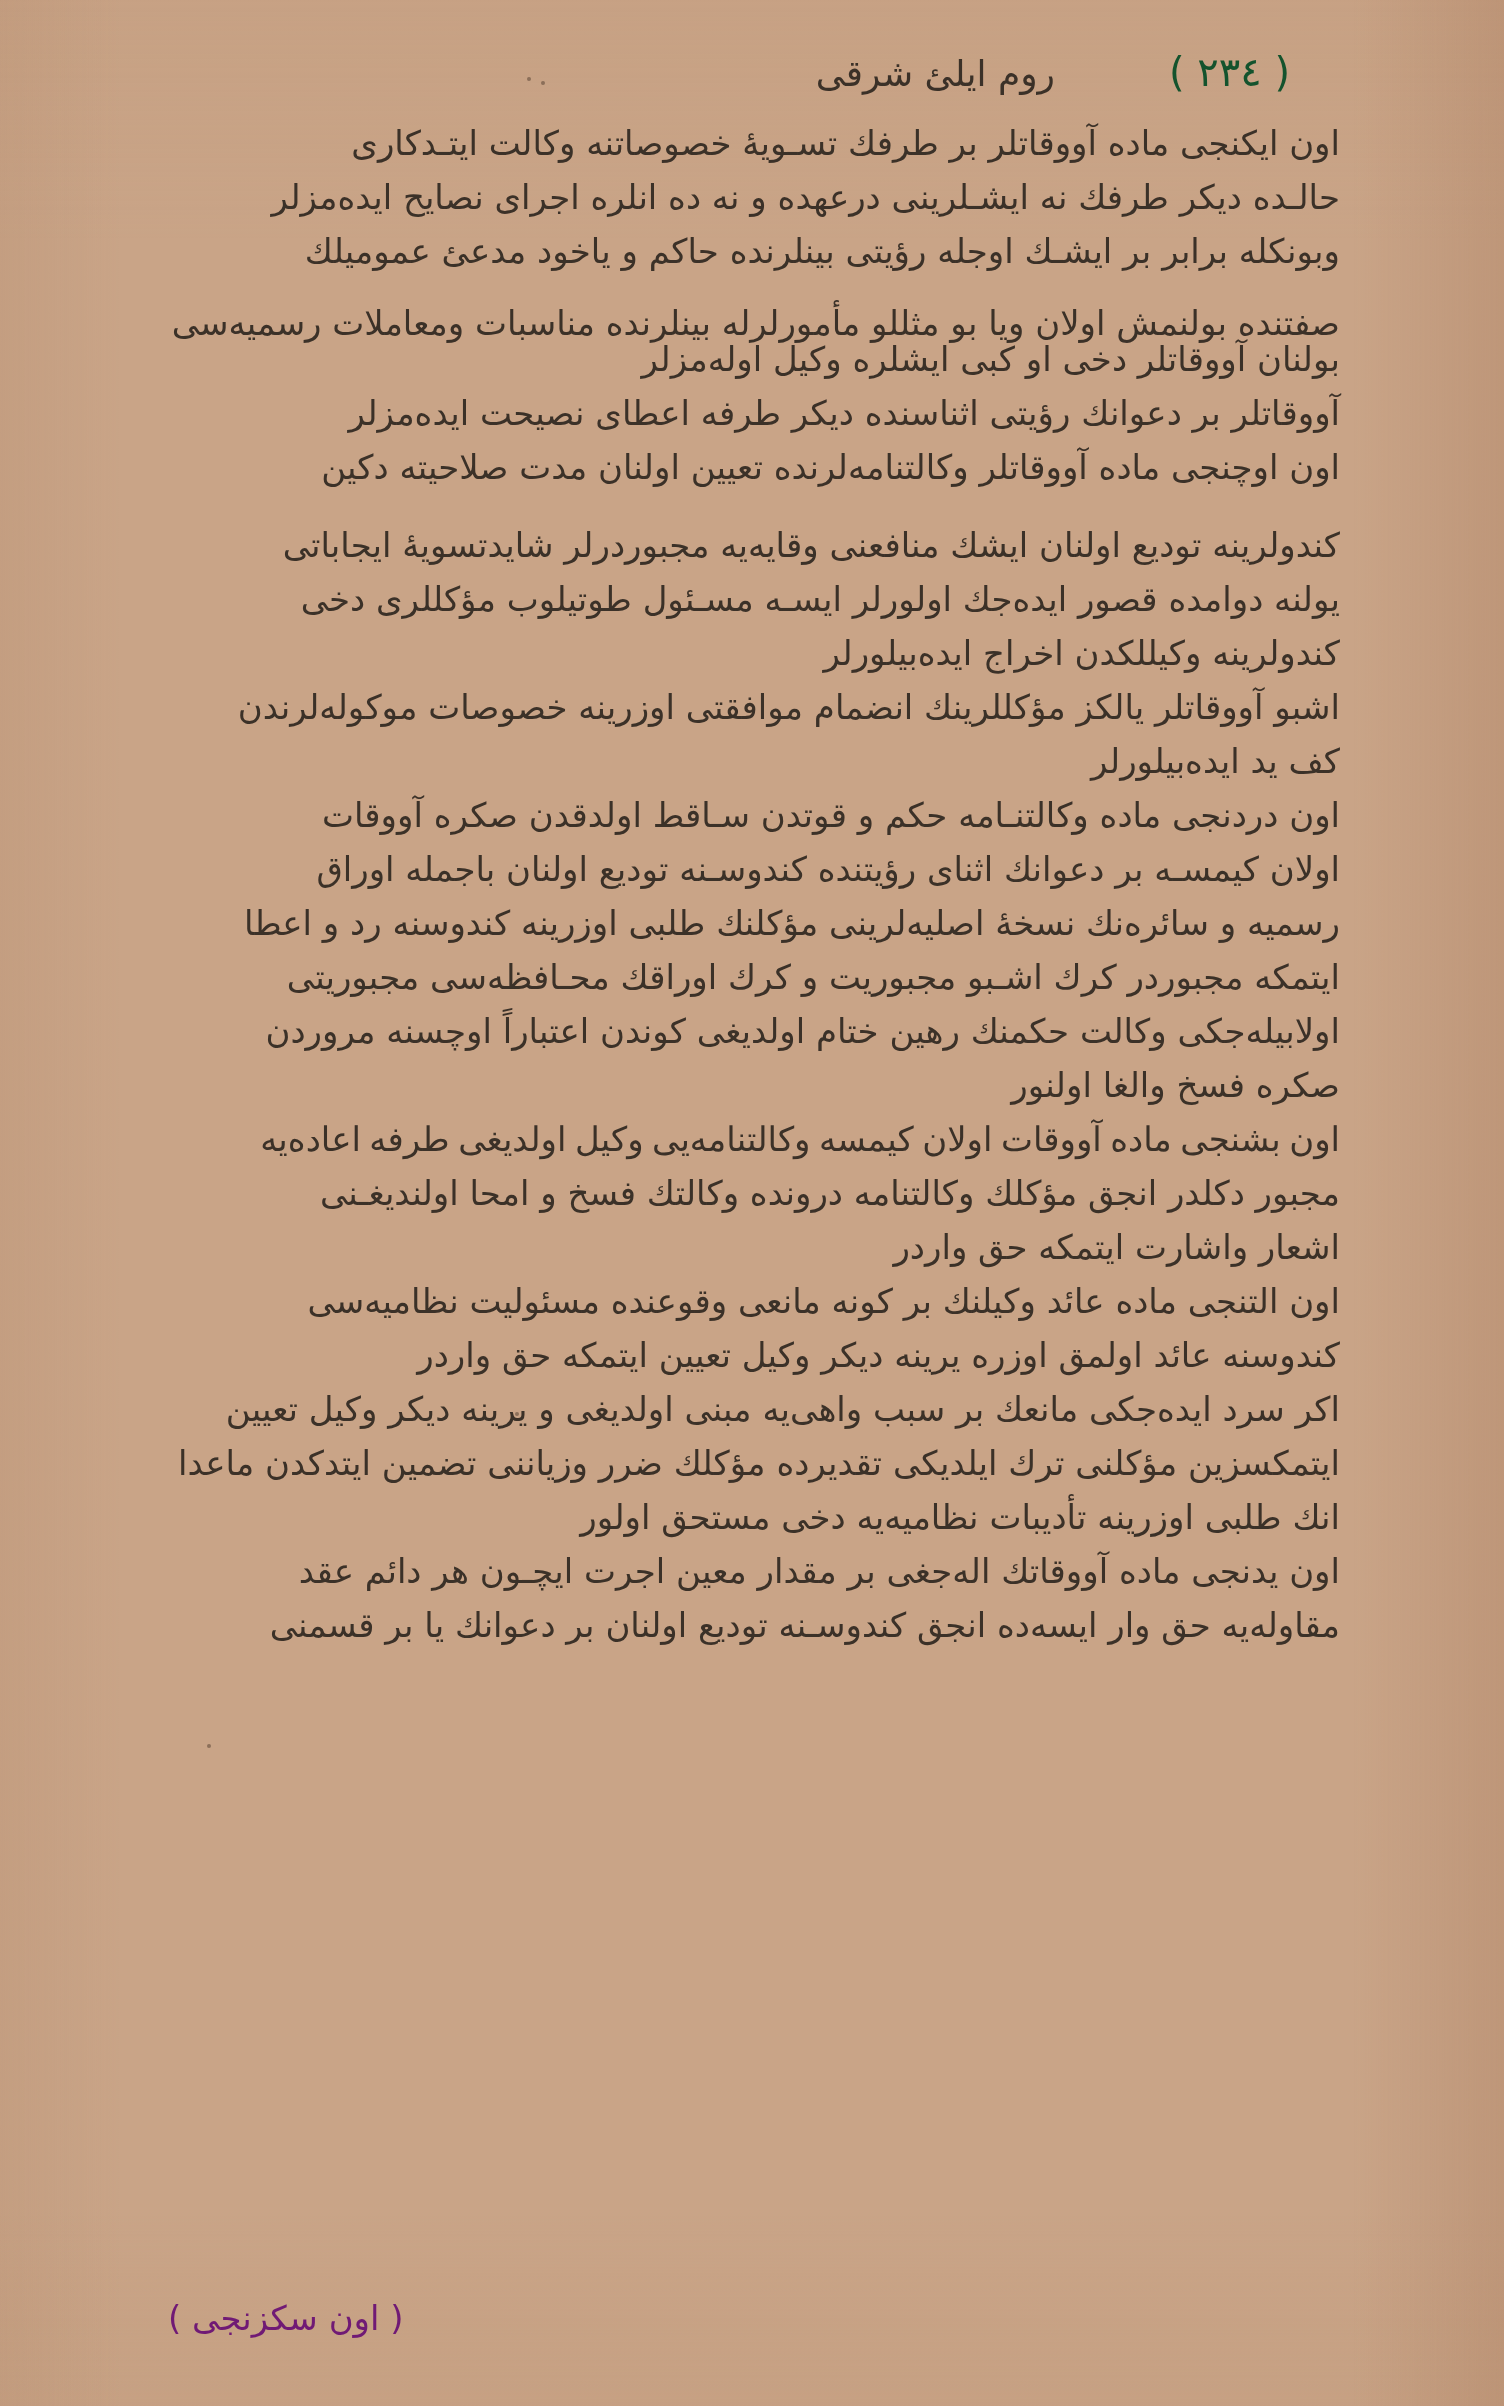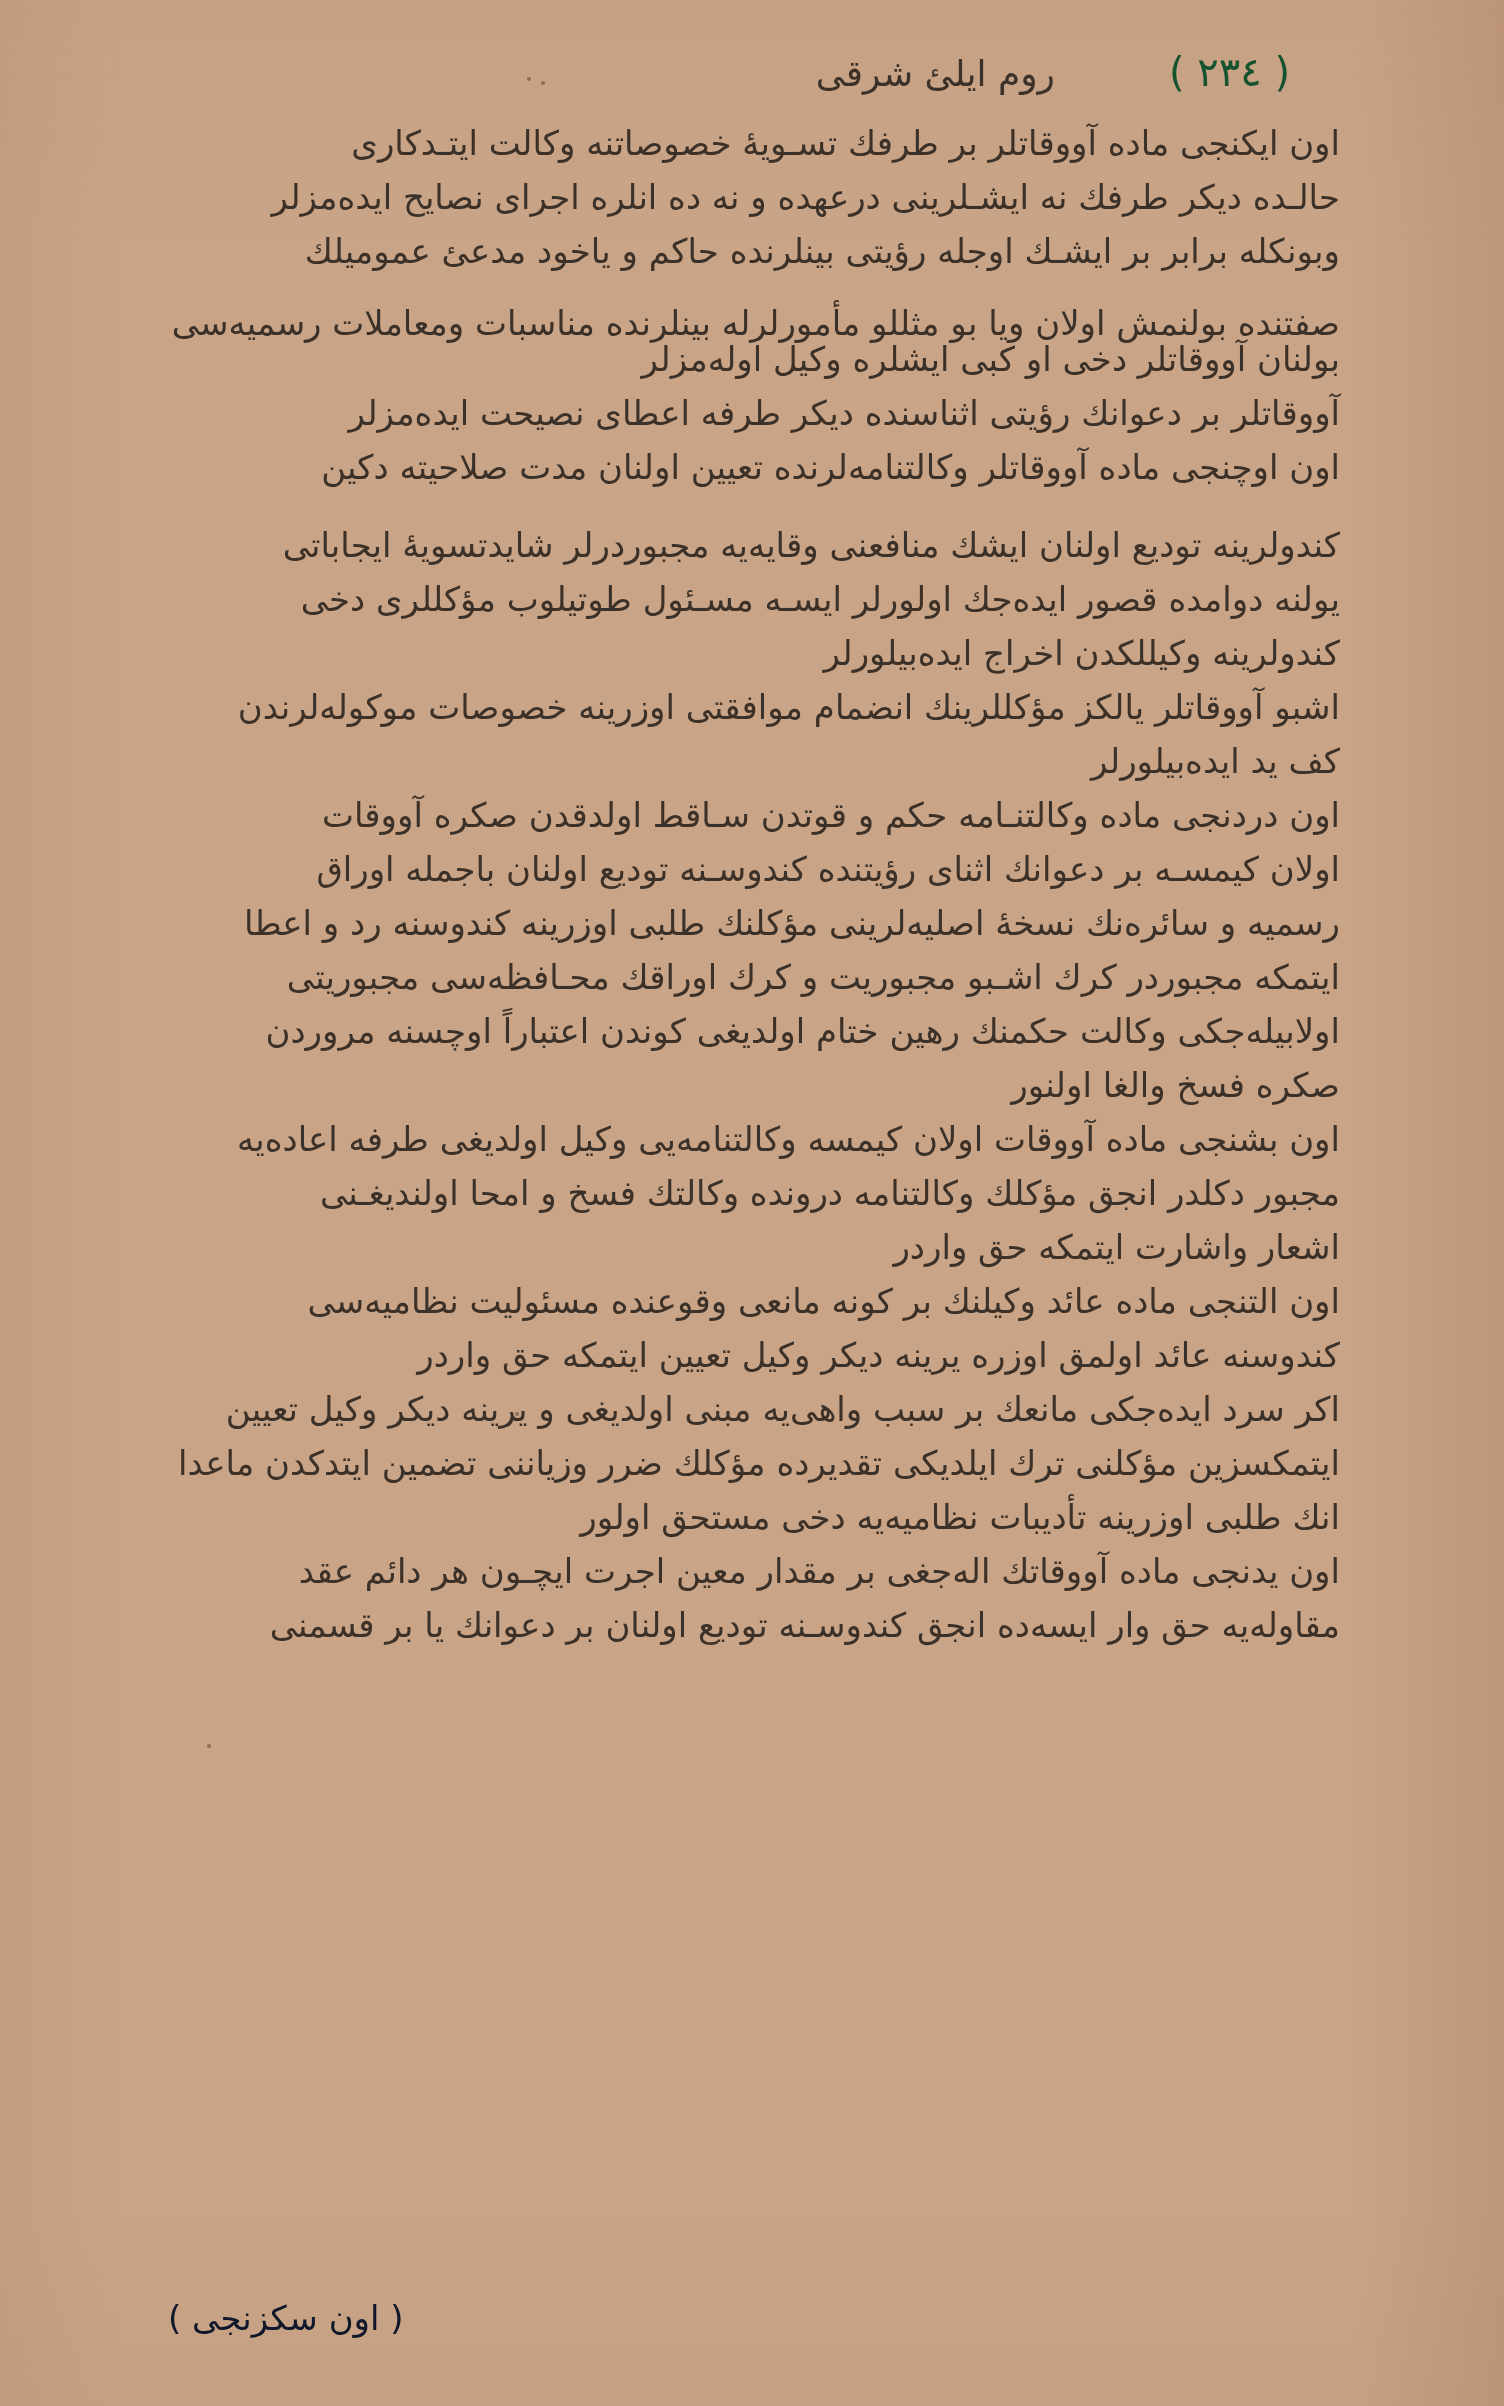--- a/index.html
+++ b/index.html
@@ -70,21 +70,21 @@
     }
     .line.short-tail {
       text-align: right;
     }
     .catchword {
       position: absolute;
       top: 2298px;
       left: 168px;
       font-size: 34px;
       direction: rtl;
-      color: #0f172a;
+      color: #701a75;
     }
     .specks span {
       position: absolute;
       width: 3.8px; height: 3.8px;
       border-radius: 50%;
       background: rgba(80,60,45,0.5);
     }
   </style>
 </head>
 <body>
@@ -109,21 +109,21 @@
       <div class="line full" style="word-spacing: 0px;"><span style="white-space: nowrap; display: inline-block; transform-origin: right center; transform: scaleX(1);">یولنه دوامده قصور ایده‌جك اولورلر ایسـه مسـئول طوتیلوب مؤكللری دخی</span></div>
       <div class="line short-tail"><span>كندولرینه وكیللكدن اخراج ایده‌بیلورلر</span></div>
       <div class="line full" style="word-spacing: 0px;"><span style="white-space: nowrap; display: inline-block; transform-origin: right center; transform: scaleX(1);">اشبو آووقاتلر یالكز مؤكللرینك انضمام موافقتی اوزرینه خصوصات موكوله‌لرندن</span></div>
       <div class="line short-tail"><span>كف ید ایده‌بیلورلر</span></div>
       <div class="line full" style="word-spacing: 0px;"><span style="white-space: nowrap; display: inline-block; transform-origin: right center; transform: scaleX(1);">اون دردنجی ماده    وكالتنـامه حكم و قوتدن سـاقط اولدقدن صكره آووقات</span></div>
       <div class="line full" style="word-spacing: 0px;"><span style="white-space: nowrap; display: inline-block; transform-origin: right center; transform: scaleX(1);">اولان كیمسـه  بر دعوانك اثنای رؤیتنده كندوسـنه تودیع اولنان باجمله اوراق</span></div>
       <div class="line full" style="word-spacing: 0px;"><span style="white-space: nowrap; display: inline-block; transform-origin: right center; transform: scaleX(1);">رسمیه و سائره‌نك نسخهٔ اصلیه‌لرینی مؤكلنك طلبی اوزرینه كندوسنه رد و اعطا</span></div>
       <div class="line full" style="word-spacing: 0px;"><span style="white-space: nowrap; display: inline-block; transform-origin: right center; transform: scaleX(1);">ایتمكه مجبوردر    كرك اشـبو مجبوریت و كرك اوراقك محـافظه‌سی مجبوریتی</span></div>
       <div class="line full" style="word-spacing: 0px;"><span style="white-space: nowrap; display: inline-block; transform-origin: right center; transform: scaleX(1);">اولابیله‌جكی وكالت حكمنك رهین ختام اولدیغی كوندن اعتباراً اوچسنه مروردن</span></div>
       <div class="line short-tail"><span>صكره فسخ والغا اولنور</span></div>
-      <div class="line full" style="word-spacing: 0px;"><span style="white-space: nowrap; display: inline-block; transform-origin: right center; transform: scaleX(1);">اون بشنجی ماده    آووقات اولان كیمسه وكالتنامه‌یی وكیل اولدیغی طرفه اعاده‌یه</span></div>
+      <div class="line full" style="word-spacing: 0px;"><span style="white-space: nowrap; display: inline-block; transform-origin: right center; transform: scaleX(1); font-family: Liberation Serif, serif;">اون بشنجی ماده    آووقات اولان كیمسه وكالتنامه‌یی وكیل اولدیغی طرفه اعاده‌یه</span></div>
       <div class="line full" style="word-spacing: 0px;"><span style="white-space: nowrap; display: inline-block; transform-origin: right center; transform: scaleX(1);">مجبور دكلدر    انجق مؤكلك وكالتنامه درونده وكالتك فسخ و امحا اولندیغـنی</span></div>
       <div class="line short-tail"><span>اشعار واشارت ایتمكه حق واردر</span></div>
       <div class="line full" style="word-spacing: 0px;"><span style="white-space: nowrap; display: inline-block; transform-origin: right center; transform: scaleX(1);">اون التنجی ماده    عائد وكیلنك بر كونه مانعی وقوعنده مسئولیت نظامیه‌سی</span></div>
       <div class="line short-tail"><span>كندوسنه عائد اولمق اوزره یرینه دیكر وكیل تعیین ایتمكه حق واردر</span></div>
       <div class="line full" style="word-spacing: 0px;"><span style="white-space: nowrap; display: inline-block; transform-origin: right center; transform: scaleX(1);">اكر سرد ایده‌جكی مانعك بر سبب واهی‌یه مبنی اولدیغی و یرینه دیكر وكیل تعیین</span></div>
       <div class="line full" style="word-spacing: 0px;"><span style="white-space: nowrap; display: inline-block; transform-origin: right center; transform: scaleX(1);">ایتمكسزین مؤكلنی ترك ایلدیكی تقدیرده مؤكلك ضرر وزیاننی تضمین ایتدكدن ماعدا</span></div>
       <div class="line short-tail"><span>انك طلبی اوزرینه تأدیبات نظامیه‌یه دخی مستحق اولور</span></div>
       <div class="line full" style="word-spacing: 0px;"><span style="white-space: nowrap; display: inline-block; transform-origin: right center; transform: scaleX(1);">اون یدنجی ماده    آووقاتك اله‌جغی بر مقدار معین اجرت ایچـون هر دائم عقد</span></div>
       <div class="line full" style="word-spacing: 0px;"><span style="white-space: nowrap; display: inline-block; transform-origin: right center; transform: scaleX(1);">مقاوله‌یه حق وار ایسه‌ده انجق كندوسـنه تودیع اولنان بر دعوانك یا بر قسمنی</span></div>
     </div>

